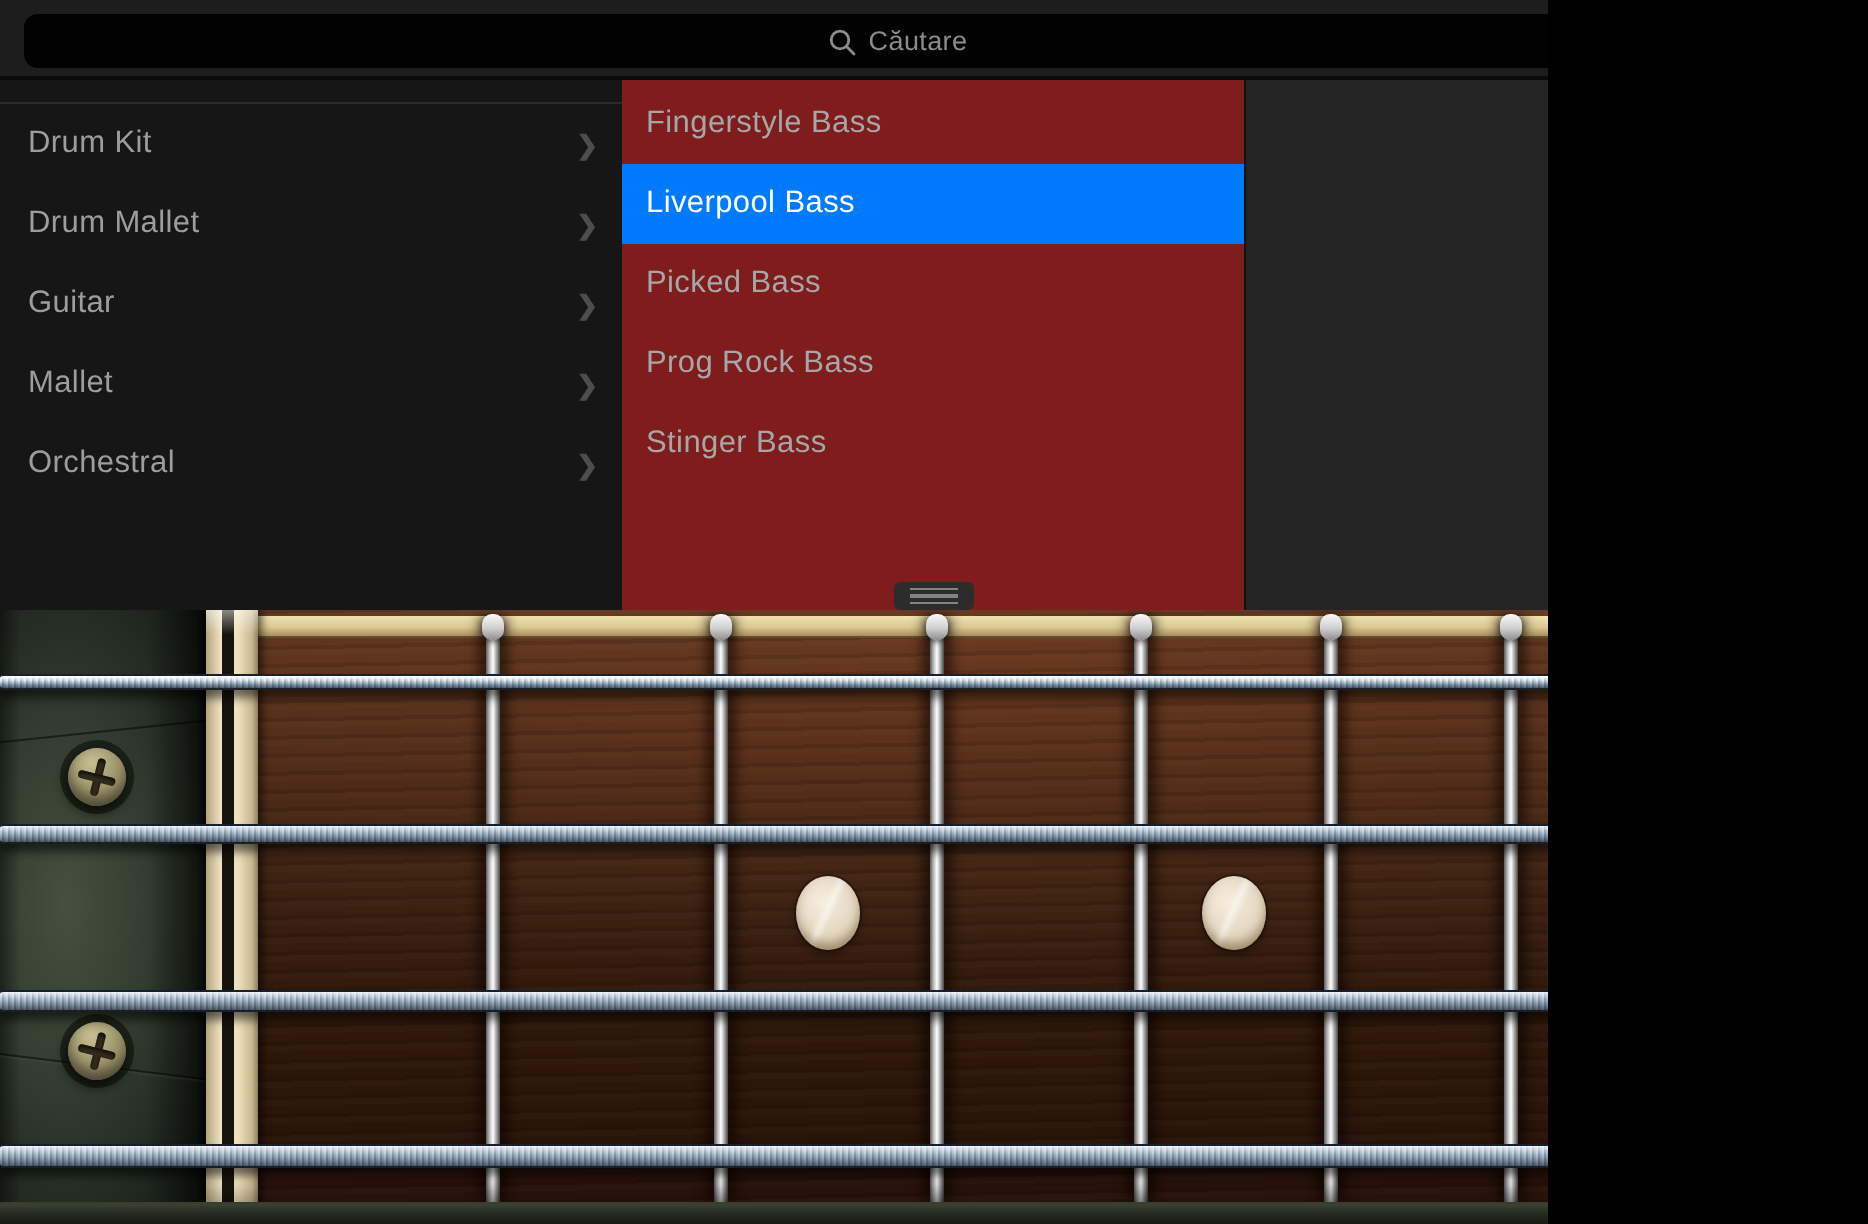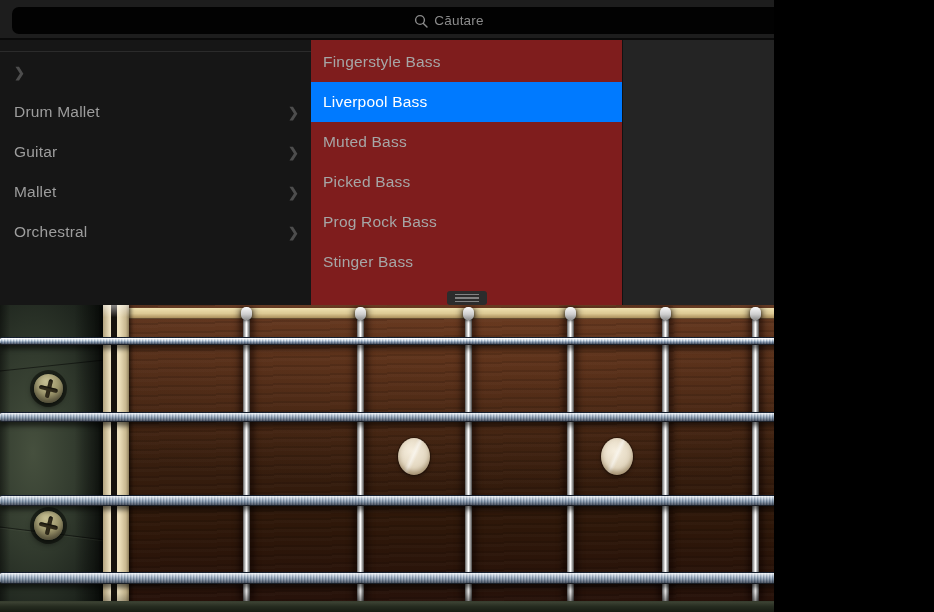--- a/index.html
+++ b/index.html
@@ -133,20 +133,21 @@
         <i></i>
         <i></i>
     </div>
   </div>
 
   <div class="browser">
     <div class="sidebar">
       <div class="sidebar-topline"></div>
       <div class="sidebar-list">
           <div class="side-row">
+    <span class="row-label">Drum Kit</span>
     <span class="chevron"></span>
   </div>
           <div class="side-row">
     <span class="row-label">Drum Mallet</span>
     <span class="chevron"></span>
   </div>
           <div class="side-row">
     <span class="row-label">Guitar</span>
     <span class="chevron"></span>
   </div>
@@ -160,23 +161,20 @@
   </div>
         </div>
     </div>
     <div class="sound-panel">
       <div class="sound-list">
           <div class="sound-row">
     <span class="row-label">Fingerstyle Bass</span>
   </div>
           <div class="sound-row selected">
     <span class="row-label">Liverpool Bass</span>
-  </div>
-          <div class="sound-row">
-    <span class="row-label">Muted Bass</span>
   </div>
           <div class="sound-row">
     <span class="row-label">Picked Bass</span>
   </div>
           <div class="sound-row">
     <span class="row-label">Prog Rock Bass</span>
   </div>
           <div class="sound-row">
     <span class="row-label">Stinger Bass</span>
   </div>

